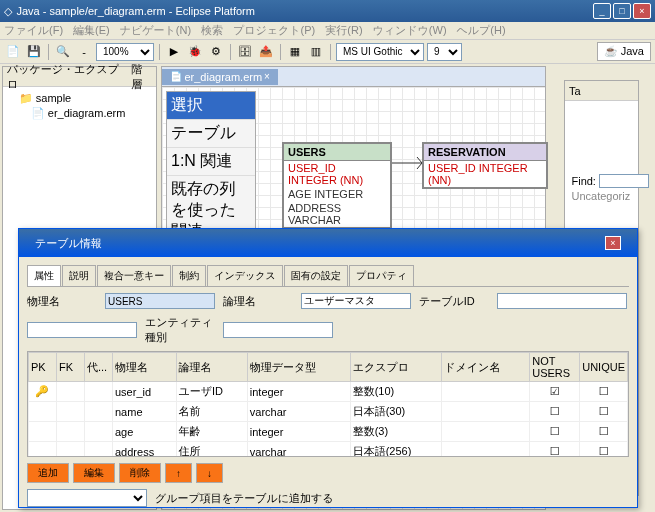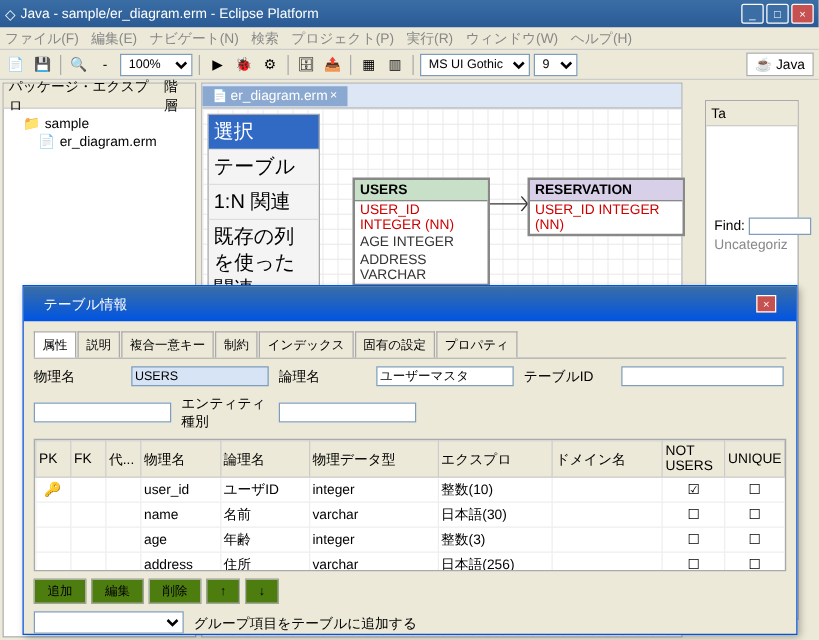--- a/index.html
+++ b/index.html
@@ -41,21 +41,21 @@
 .tabs span.active{background:#fff}
 .form-row{display:flex;gap:8px;align-items:center;font-size:10px}
 .form-row label{width:70px}
 .form-row input{border:1px solid #7f9db9;height:16px;padding:0 2px;font-size:10px}
 .grid{flex:1;border:1px solid #aaa;background:#fff;overflow:auto}
 .grid table{width:100%;border-collapse:collapse;font-size:10px}
 .grid th{background:#ece9d8;border:1px solid #ccc;padding:2px;font-weight:normal;text-align:left}
 .grid td{border:1px solid #eee;padding:2px}
 .grid .chk{text-align:center}
 .btn-row{display:flex;gap:4px}
-.btn-row button{padding:2px 10px;border:1px solid #aaa;background:#4d7c0f;font-size:10px}
+.btn-row button{padding:2px 10px;border:1px solid #aaa;background:#f97316;font-size:10px}
 .find-box{position:absolute;right:6px;top:110px;font-size:10px;display:flex;flex-direction:column;gap:2px}
 .find-box input{width:50px;border:1px solid #7f9db9;height:14px}
 </style>
 </head>
 <body>
 
 <div class="titlebar">
   <div class="title">
       <span>◇</span>
       <span>Java - sample/er_diagram.erm - Eclipse Platform</span>

